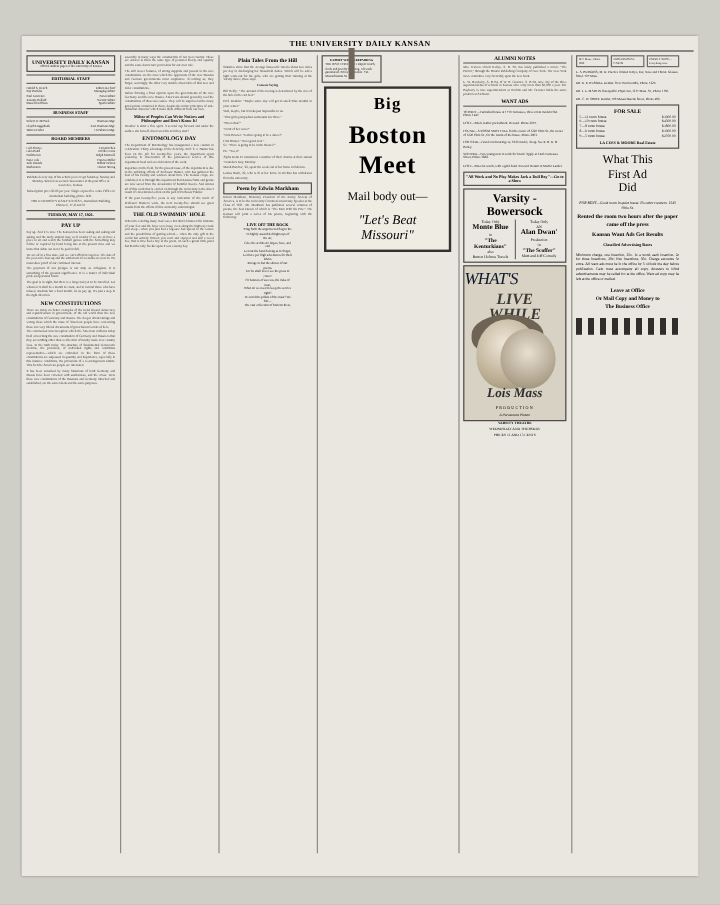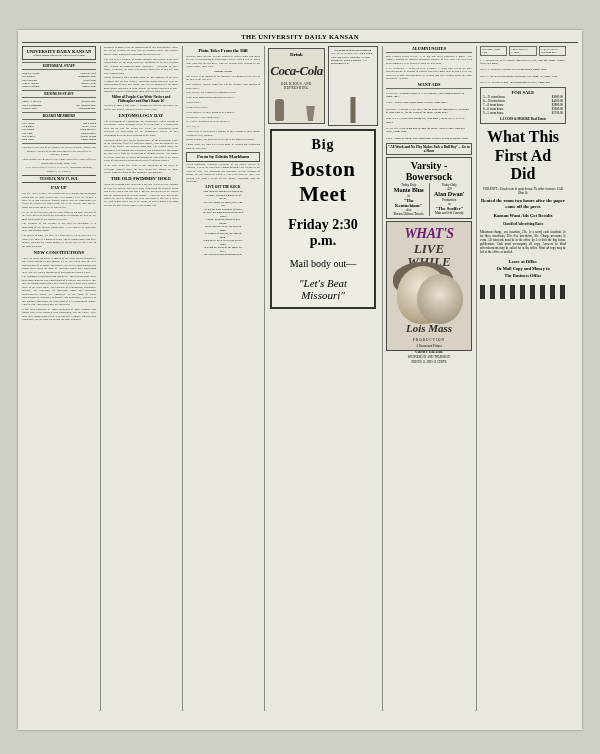--- a/index.html
+++ b/index.html
@@ -33,40 +33,40 @@
   .trackad .l5{font-size:10px;margin-top:9px;}
   .trackad .l6{font-size:11px;font-style:italic;margin-top:8px;}
   .varsity{border:1px solid #4a4a46;margin-top:2px;padding:2px;}
   .varsity .name{font-size:10px;font-weight:bold;text-align:center;font-family:"Liberation Serif",serif;}
   .vsplit{display:flex;font-size:3.6px;text-align:center;margin-top:1px;}
   .vsplit>div{flex:1;padding:0 1px;}
   .vsplit .t{font-size:3.2px;}
   .vsplit .m{font-size:6px;font-weight:bold;line-height:1.15;}
   .vsplit .s{font-size:4.6px;font-weight:bold;line-height:1.15;}
   .poster{margin-top:2px;border:1px solid #4a4a46;background:#d8d2c4;position:relative;height:128px;overflow:hidden;}
-  .poster .w1{position:absolute;top:4px;left:0;right:0;text-align:center;font-size:14px;font-weight:bold;font-style:italic;color:#701a75;letter-spacing:-.5px;}
+  .poster .w1{position:absolute;top:4px;left:0;right:0;font-size:14px;font-weight:normal;font-style:italic;color:#0f172a;letter-spacing:-.5px;}
   .poster .w2{position:absolute;top:19px;left:0;right:0;text-align:center;font-size:13px;font-weight:bold;font-style:italic;color:#3b3a36;}
   .poster .w3{position:absolute;top:32px;left:0;right:0;text-align:center;font-size:13px;font-weight:bold;font-style:italic;color:#3b3a36;}
   .poster .face{position:absolute;left:10px;top:44px;width:52px;height:58px;border-radius:50% 50% 45% 45%;
         background:radial-gradient(circle at 45% 35%,#efe7d8,#b7a98e 70%,#8d8268);}
   .poster .hair{position:absolute;left:6px;top:40px;width:60px;height:34px;border-radius:50% 50% 40% 40%;background:#6e6354;}
   .poster .face2{position:absolute;right:8px;top:52px;width:46px;height:50px;border-radius:50%;
         background:radial-gradient(circle at 50% 40%,#e8e0d1,#ada08a 70%,#857a63);}
   .poster .lois{position:absolute;bottom:16px;left:0;right:0;text-align:center;font-size:11px;font-weight:bold;font-style:italic;color:#2f2e2b;}
   .poster .prod{position:absolute;bottom:8px;left:0;right:0;text-align:center;font-size:3.4px;letter-spacing:1px;}
   .poster .prod2{position:absolute;bottom:2px;left:0;right:0;text-align:center;font-size:3px;font-style:italic;}
   .coke{border:1px solid #55534e;margin:2px 0;height:74px;position:relative;background:#e3ded2;}
   .coke .drink{position:absolute;top:3px;left:0;right:0;text-align:center;font-size:5px;font-weight:bold;}
   .coke .logo{position:absolute;top:14px;left:0;right:0;text-align:center;font-size:13px;font-style:italic;font-weight:bold;color:#2d2c29;letter-spacing:-.5px;}
   .coke .tag{position:absolute;top:33px;left:0;right:0;text-align:center;font-size:3.2px;letter-spacing:.5px;}
   .coke .bot{position:absolute;bottom:2px;left:6px;width:9px;height:22px;border-radius:3px 3px 2px 2px;background:#7d7565;}
   .coke .glass{position:absolute;bottom:2px;right:8px;width:11px;height:15px;background:#8a8374;clip-path:polygon(10% 0,90% 0,72% 100%,28% 100%);}
   .lamp{position:absolute;bottom:2px;left:50%;width:5px;height:26px;background:#6f685b;transform:translateX(-50%);}
   .whatad{text-align:center;margin-top:4px;}
-  .whatad .t{font-size:16px;font-weight:bold;line-height:1.15;}
+  .whatad .t{font-size:10px;font-weight:normal;line-height:1.15;}
   .whatad .body{font-size:3.1px;text-align:justify;margin-top:4px;line-height:1.3;}
   .whatad .mid{font-size:4.6px;font-weight:bold;margin-top:3px;line-height:1.3;}
   .whatad .foot{font-size:4.4px;font-weight:bold;margin-top:5px;line-height:1.35;}
   .checker{height:14px;margin-top:6px;background:
      repeating-linear-gradient(90deg,#2f2e2b 0 5px,#e9e7df 5px 10px);}
   .datebar{font-size:3.4px;font-weight:bold;border-top:1px solid #55534e;border-bottom:1px solid #55534e;padding:1px 0;margin:2px 0;}
   .masth-box{border:1px solid #55534e;padding:2px 2px;text-align:center;}
   .masth-box .n{font-size:4.6px;font-weight:bold;}
   .masth-box .d{font-size:2.6px;line-height:1.2;}
   .stafftab{font-size:2.6px;line-height:1.25;}
@@ -248,38 +248,30 @@
           <div>What do we need to keep the service</div>
           <div>right?</div>
           <div>To avoid the pillars of the mast? We</div>
           <div>fail—</div>
           <div>The vast collection of horizon there,</div>
         </div>
       </div>
 
       <div class="col c4 rule" style="padding-left:3px;width:110px;flex:0 0 auto">
         <div style="display:flex;gap:3px">
-          <div class="coke" style="flex:1">
-            <div class="drink">Drink</div>
-            <div class="logo">Coca-Cola</div>
-            <div class="tag">DELICIOUS AND REFRESHING</div>
-            <div class="bot"></div>
-            <div class="glass"></div>
-          </div>
           <div class="capbox" style="width:44px;position:relative">
             <div style="font-weight:bold;text-align:center">EXPERT WATCH REPAIRING</div>
             <div>THE WATCH SHOP CO. Expert watch, clock and jewelry repairing. All work guaranteed. Prices reasonable. 733 Massachusetts St.</div>
             <div class="lamp"></div>
           </div>
         </div>
 
         <div class="trackad">
           <div class="l1">Big</div>
           <div class="l2">Boston Meet</div>
-          <div class="l4">Friday 2:30 p.m.</div>
           <div class="l5">Mail body out—</div>
           <div class="l6">"Let's Beat Missouri"</div>
         </div>
       </div>
 
       <div class="col c5 rule" style="padding-left:3px;width:86px;flex:0 0 auto">
         <div class="rightcolhd">ALUMNI NOTES</div>
         <div class="tiny">
           <p>Mrs. Frances Flinch Kelley, A. B. '05, has lately published a movie "The Horror," through the Boston Publishing Company of New York. The New York news committee very favorably upon the new book.</p>
           <p>L. W. Hawberry, A. B.'04, of W. B. Grenner, A. B.'04, now city of the three superintendents of schools in Kansas who carry more than $5,000 a year. Mr. Bayberry is now superintendent at Wichita and Mr. Grenner holds the same position at Atchison.</p>

